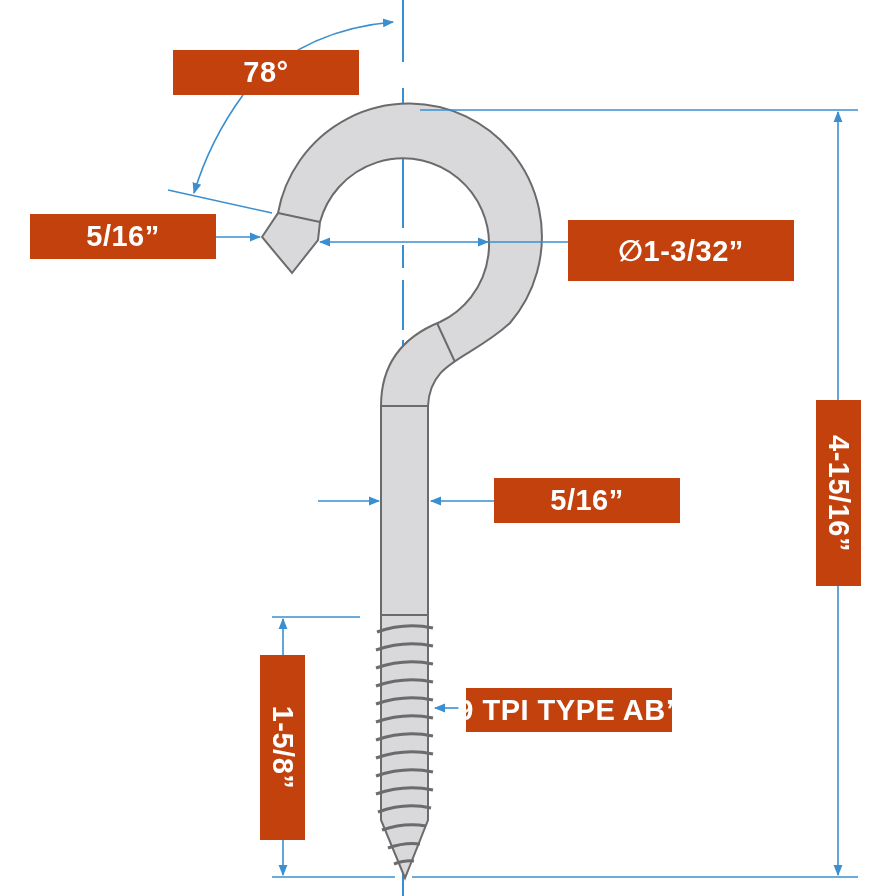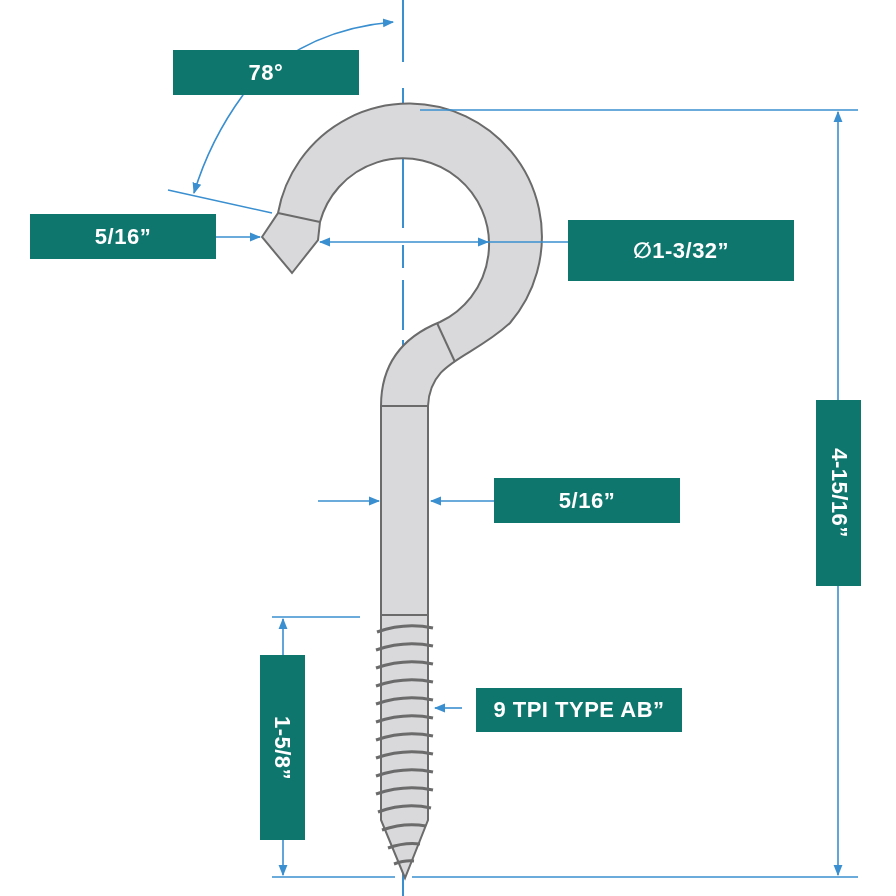--- a/index.html
+++ b/index.html
@@ -1,21 +1,21 @@
 <!DOCTYPE html>
 <html><head>
 <meta charset="utf-8">
 <style>
   html, body { margin: 0; padding: 0; background: #ffffff; }
   body { width: 896px; height: 896px; position: relative; overflow: hidden;
          font-family: "Liberation Sans", "DejaVu Sans", sans-serif; }
   svg.drawing { position: absolute; left: 0; top: 0; }
   .label {
-    position: absolute; background: #0f766e; color: #ffffff;
-    font-weight: bold; font-size: 22px; letter-spacing: 0.5px;
+    position: absolute; background: #c2410c; color: #ffffff;
+    font-weight: bold; font-size: 29px; letter-spacing: 0.5px;
     display: flex; align-items: center; justify-content: center;
     box-sizing: border-box; white-space: nowrap;
   }
   .label.vertical span { display: inline-block; transform: rotate(90deg); white-space: nowrap; }
 </style>
 </head>
 <body>
 
 <svg class="drawing" width="896" height="896" viewBox="0 0 896 896">
   <defs>
@@ -101,19 +101,19 @@
     <line x1="420" y1="110" x2="858" y2="110"></line>
     <line x1="412" y1="877" x2="858" y2="877"></line>
     <line x1="838" y1="112" x2="838" y2="875" marker-start="url(#arr)" marker-end="url(#arr)"></line>
   </g>
 </svg>
 
 <div class="label" style="left:173px; top:50px; width:186px; height:45px;">78°</div>
 <div class="label" style="left:30px; top:214px; width:186px; height:45px;">5/16”</div>
 <div class="label" style="left:568px; top:220px; width:226px; height:61px;">∅1-3/32”</div>
 <div class="label" style="left:494px; top:478px; width:186px; height:45px;">5/16”</div>
-<div class="label" style="left:476px; top:688px; width:206px; height:44px;">9 TPI TYPE AB”</div>
+<div class="label" style="left:466px; top:688px; width:206px; height:44px;">9 TPI TYPE AB”</div>
 <div class="label vertical" style="left:260px; top:655px; width:45px; height:185px;">
   <span>1-5/8”</span>
 </div>
 <div class="label vertical" style="left:816px; top:400px; width:45px; height:186px;">
   <span>4-15/16”</span>
 </div>
 
 </body></html>

